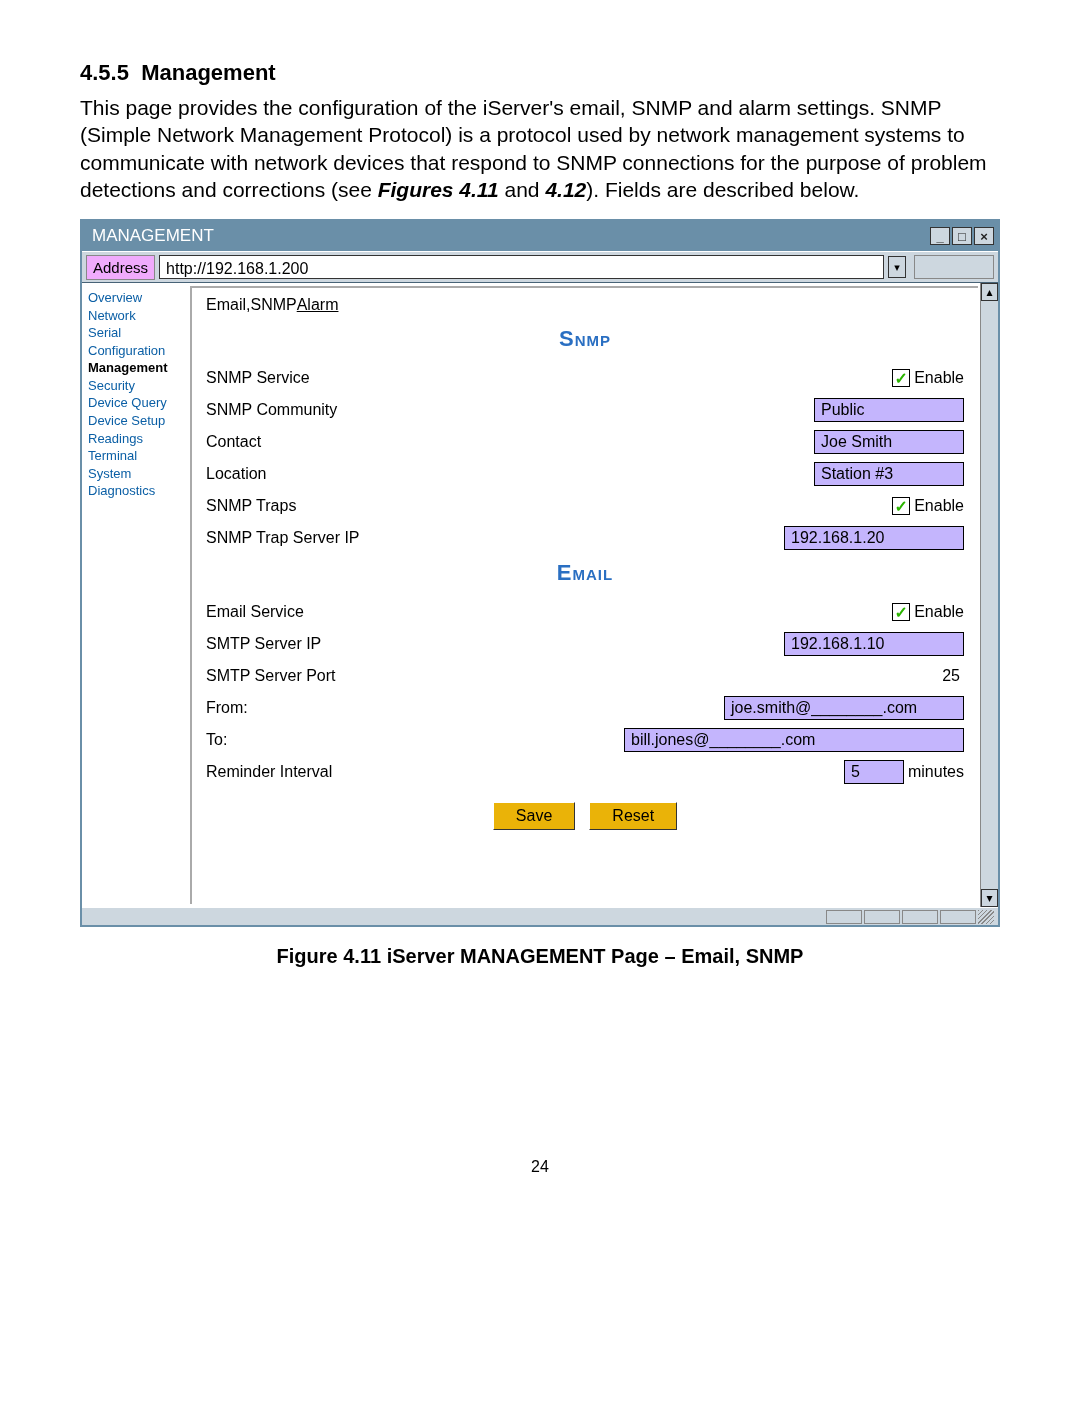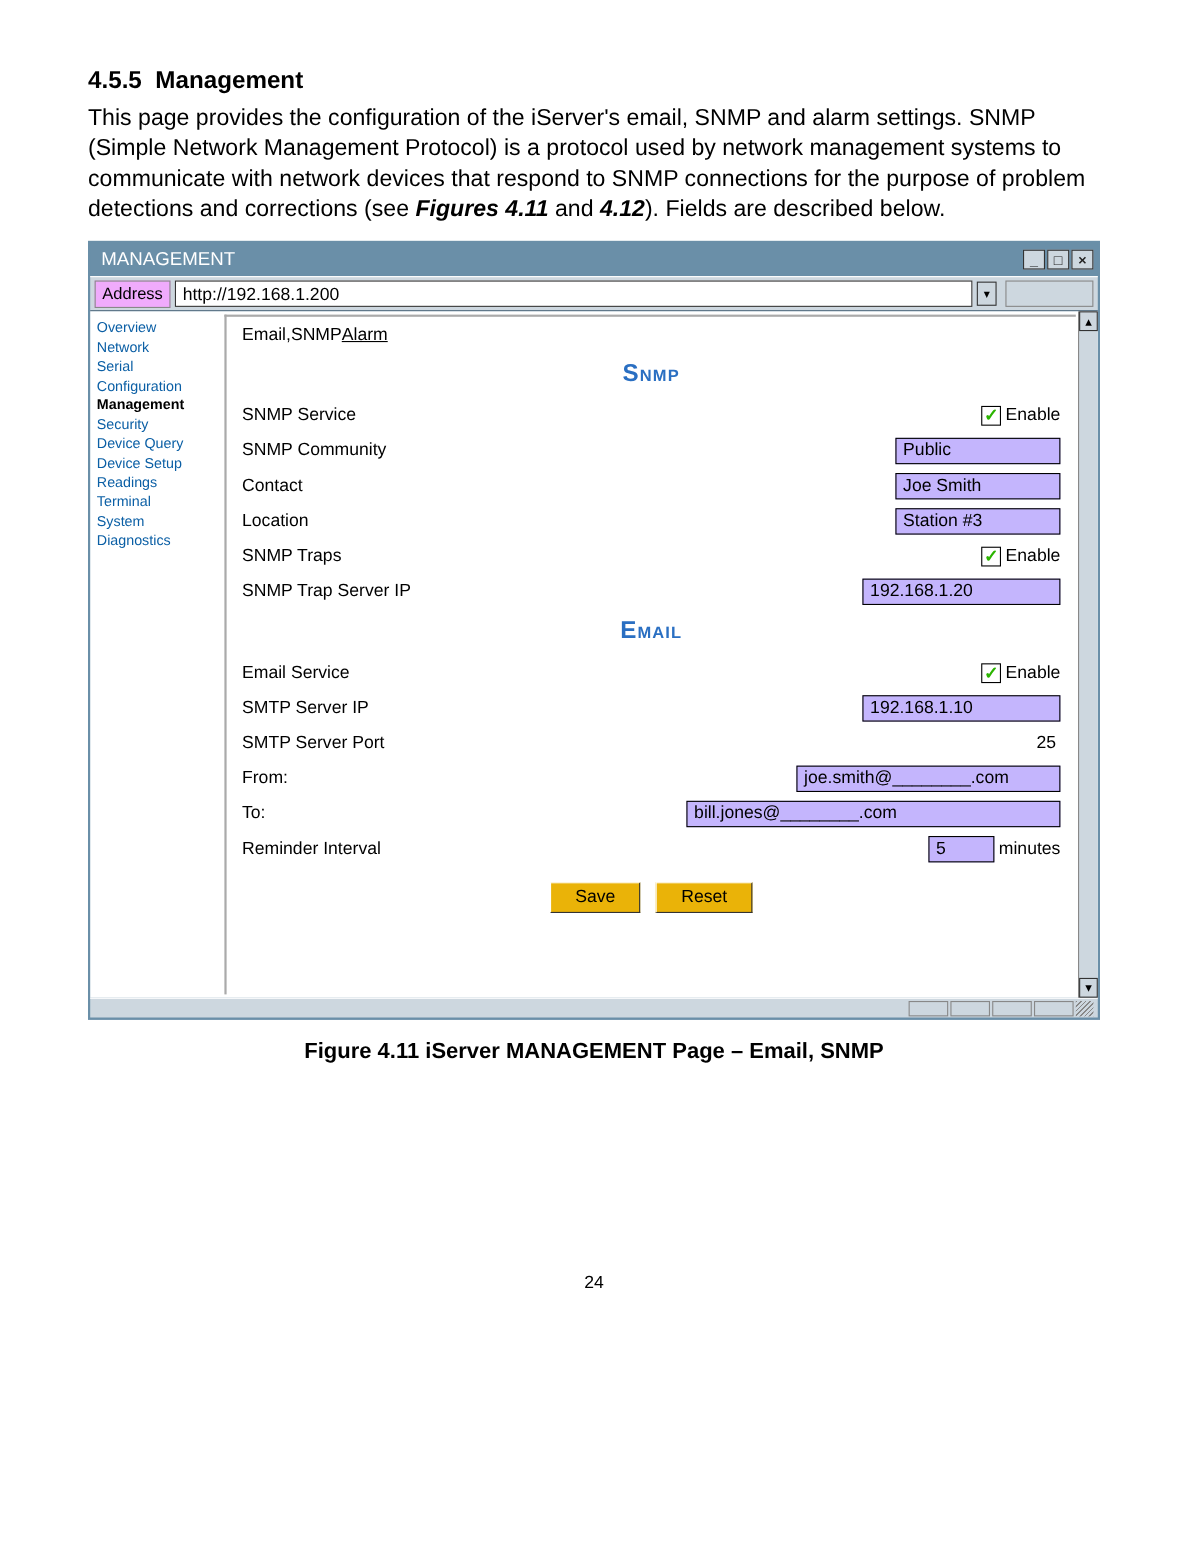--- a/index.html
+++ b/index.html
@@ -94,21 +94,21 @@
       background: #cdd7df;
       margin-left:4px;
     }
     .window-body {
       display: flex;
       background: #fff;
       height: 624px;
       position: relative;
     }
     .sidebar {
-      width: 122px;
+      width: 108px;
       padding: 6px 6px;
       font-size: 13px;
       line-height: 1.35;
       flex-shrink: 0;
     }
     .side-item { color: #0b5fa5; cursor:pointer; }
     .side-item.active { color: #000; font-weight: bold; }
     .form-area {
       flex: 1;
       border-left: 2px solid #aaa;

